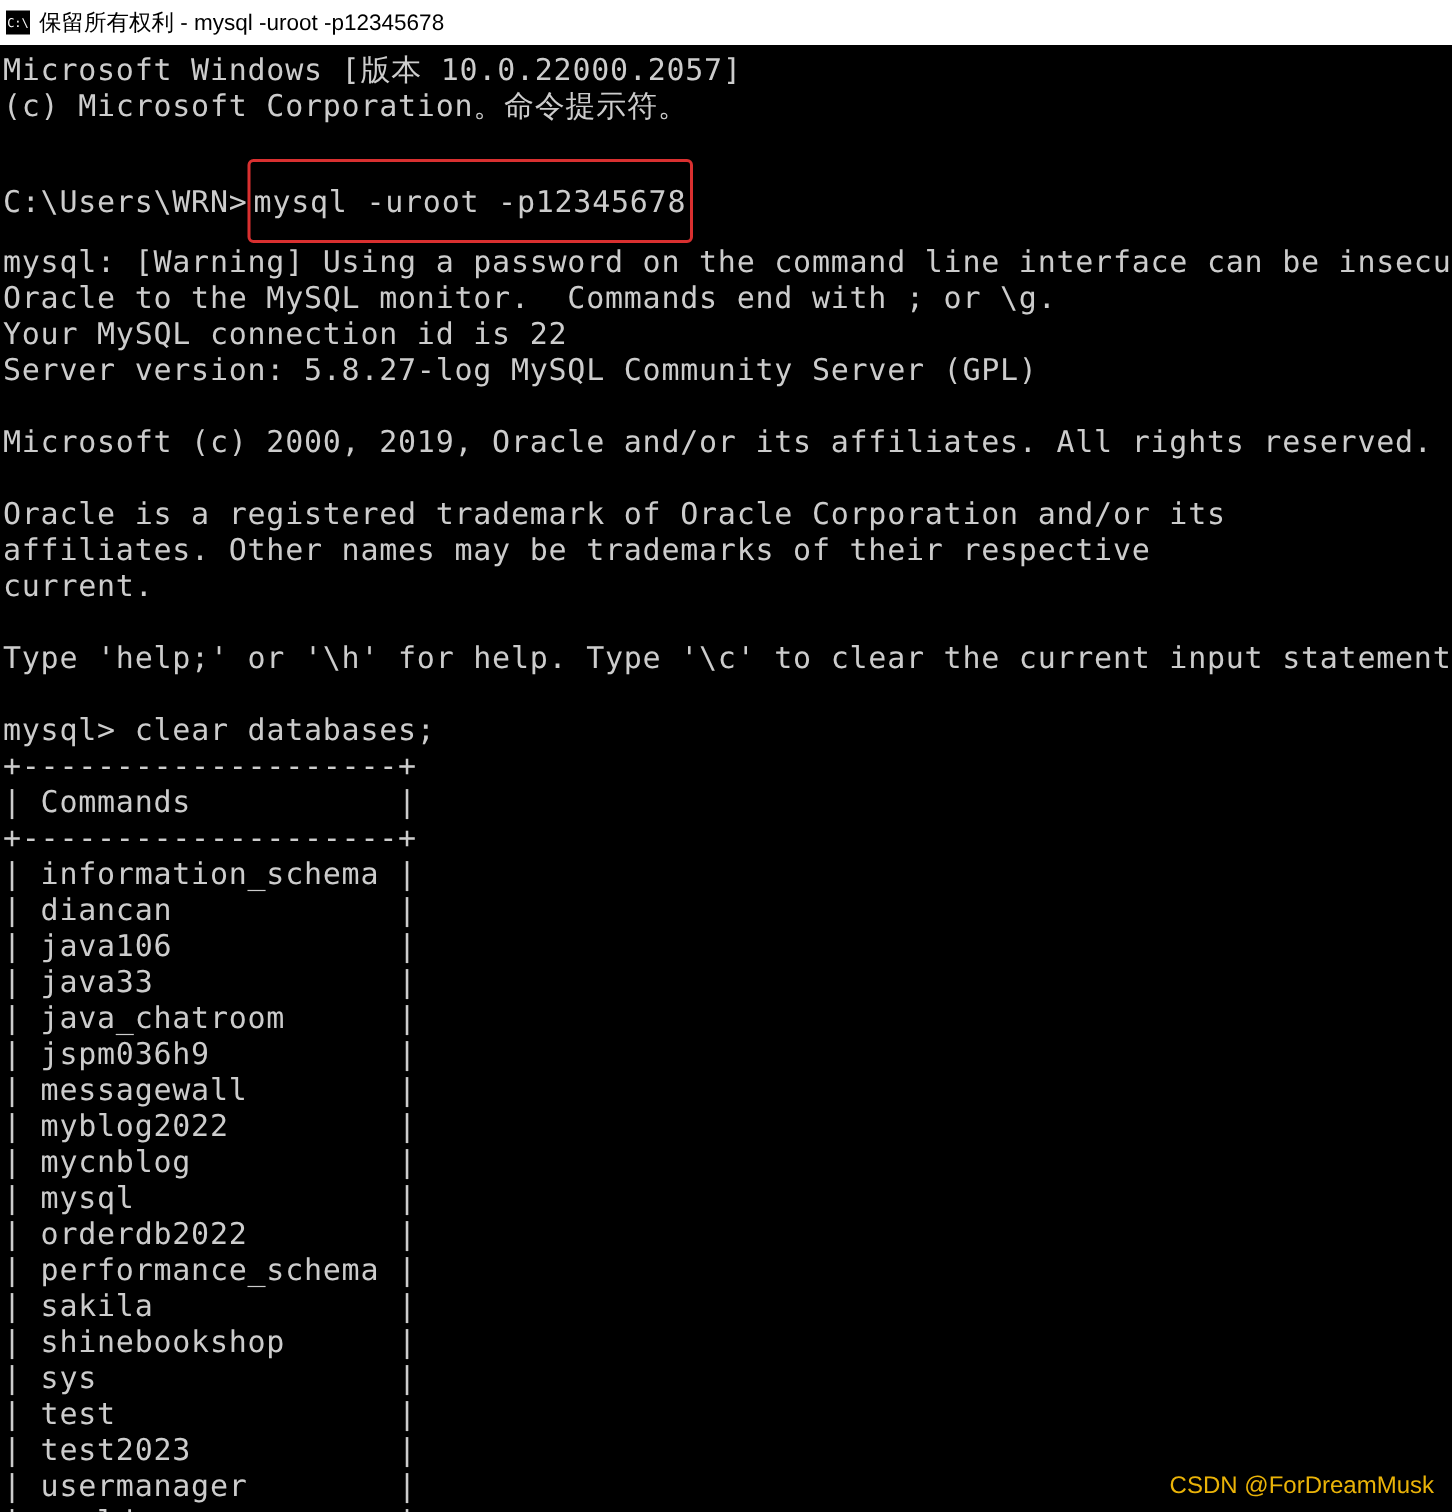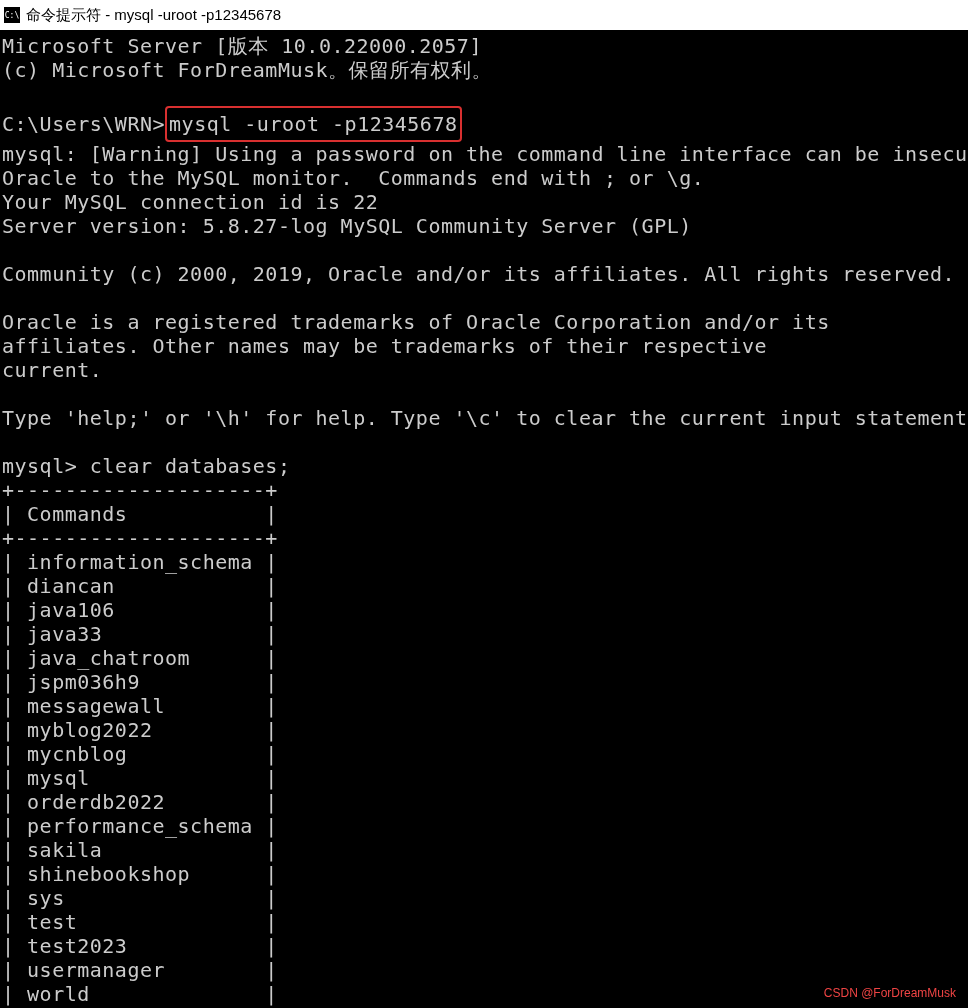--- a/index.html
+++ b/index.html
@@ -37,55 +37,55 @@
   .terminal {
     padding: 4px 2px;
     color: #ccc;
     white-space: pre;
     line-height: 24px;
     letter-spacing: 0.5px;
   }
   .highlight-box {
     border: 2px solid #d93030;
     border-radius: 4px;
-    padding: 6px 2px;
+    padding: 16px 2px;
     display: inline-block;
     line-height: 20px;
   }
   .watermark {
     position: absolute;
     bottom: 8px;
     right: 12px;
-    color: #ef4444;
-    font-size: 12px;
+    color: #eab308;
+    font-size: 16px;
     font-family: "Microsoft YaHei", sans-serif;
   }
 </style>
 </head>
 <body>
 
 <div class="titlebar">
   <div class="titlebar-icon">
     <span>C:\</span>
   </div>
-  <span>命令提示符 - mysql  -uroot -p12345678</span>
+  <span>保留所有权利 - mysql  -uroot -p12345678</span>
 </div>
 
-<div class="terminal"><span>Microsoft Server [版本 10.0.22000.2057]</span>
-<span>(c) Microsoft ForDreamMusk。保留所有权利。</span>
+<div class="terminal"><span>Microsoft Windows [版本 10.0.22000.2057]</span>
+<span>(c) Microsoft Corporation。命令提示符。</span>
 
 <span>C:\Users\WRN&gt;</span><span class="highlight-box">mysql -uroot -p12345678</span>
 <span>mysql: [Warning] Using a password on the command line interface can be insecure.</span>
 <span>Oracle to the MySQL monitor.  Commands end with ; or \g.</span>
 <span>Your MySQL connection id is 22</span>
 <span>Server version: 5.8.27-log MySQL Community Server (GPL)</span>
 
-<span>Community (c) 2000, 2019, Oracle and/or its affiliates. All rights reserved.</span>
+<span>Microsoft (c) 2000, 2019, Oracle and/or its affiliates. All rights reserved.</span>
 
-<span>Oracle is a registered trademarks of Oracle Corporation and/or its</span>
+<span>Oracle is a registered trademark of Oracle Corporation and/or its</span>
 <span>affiliates. Other names may be trademarks of their respective</span>
 <span>current.</span>
 
 <span>Type 'help;' or '\h' for help. Type '\c' to clear the current input statement.</span>
 
 <span>mysql&gt; </span><span>clear databases;</span>
 <span>+--------------------+</span>
 <span>| Commands           |</span>
 <span>+--------------------+</span>
 <span id="db-rows">| information_schema |

